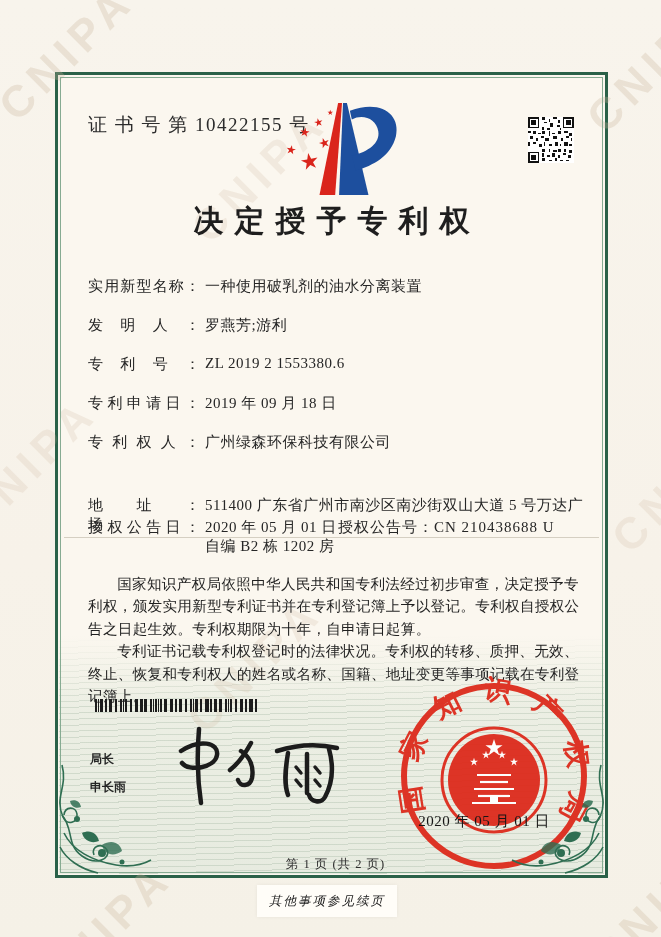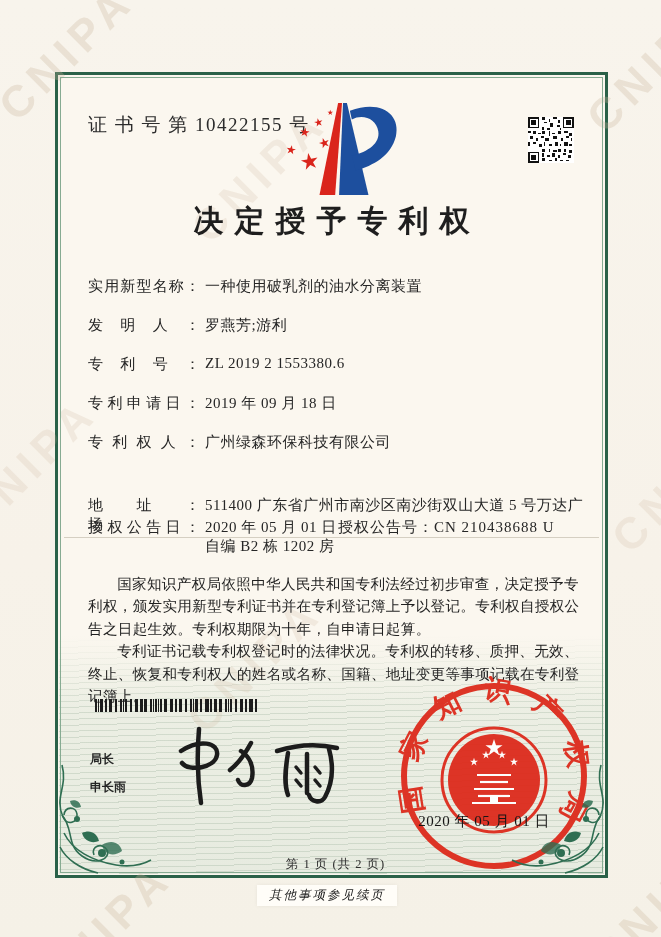--- a/index.html
+++ b/index.html
@@ -81,21 +81,21 @@
     text-align:center; font-size:15px; color:#161616; letter-spacing:0.5px;
   }
   .page-info {
     position:absolute; left:0; right:0; top:781px; z-index:2;
     text-align:center; font-size:12.5px; letter-spacing:1px; color:#2c2c2c;padding-left:8px;
   }
   .ornament { position:absolute; z-index:3; pointer-events:none; }
   .ornament.bl { left:-8px; bottom:-10px; }
   .ornament.br { right:-8px; bottom:-10px; transform:scaleX(-1); }
   .footer-note {
-    position:absolute; left:257px; top:885px; width:140px; height:21px; z-index:4;
+    position:absolute; left:257px; top:885px; width:140px; height:32px; z-index:4;
     background:#fffdf8; box-shadow:0 0 4px rgba(0,0,0,0.06);
     display:flex; align-items:center; justify-content:center;
     font-style:italic; font-size:12.5px; letter-spacing:2px; color:#222;
   }
 </style>
 </head>
 <body>
 
 <div class="page">
 

